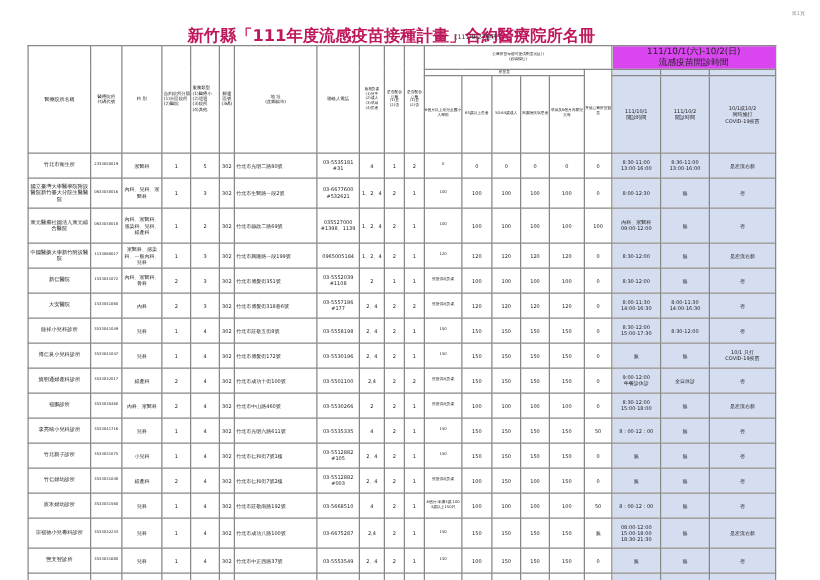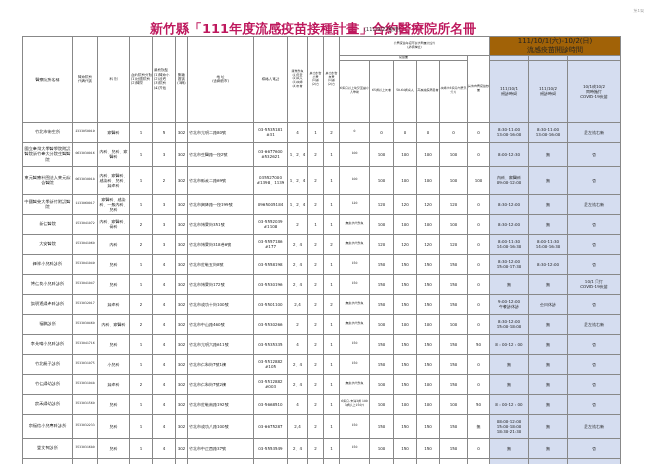--- a/index.html
+++ b/index.html
@@ -4,21 +4,21 @@
 <style>
   body { margin:0; background:#fff; width:656px; height:464px; overflow:hidden; font-family:"DejaVu Sans", sans-serif; }
   .page { position:relative; width:656px; height:464px; }
   .pgno { position:absolute; right:12px; top:8px; font-size:4px; color:#999; }
   .title { position:absolute; left:150px; top:20px; font-size:13px; font-weight:bold; color:#be185d; }
   .subdate { position:absolute; left:364px; top:26px; font-size:5px; color:#333; }
   table { position:absolute; left:22px; top:36px; border-collapse:collapse; table-layout:fixed; }
   td, th { border:1px solid #888; font-size:4px; color:#222; text-align:center; vertical-align:middle; padding:0; line-height:1.25; overflow:hidden; font-weight:normal; }
   th { font-size:3.5px; }
   .blue { background:#d5ddf0; }
-  .bluehead { background:#a16207; font-size:7px; }
+  .bluehead { background:#d946ef; font-size:7px; }
   .left { text-align:left; padding-left:1px; }
   .name { font-size:4.2px; }
   .tiny { font-size:3px; }
 </style>
 </head>
 <body>
 
 <div class="page">
   <div class="pgno">第1頁</div>
   <div class="title">新竹縣「111年度流感疫苗接種計畫」合約醫療院所名冊</div>

